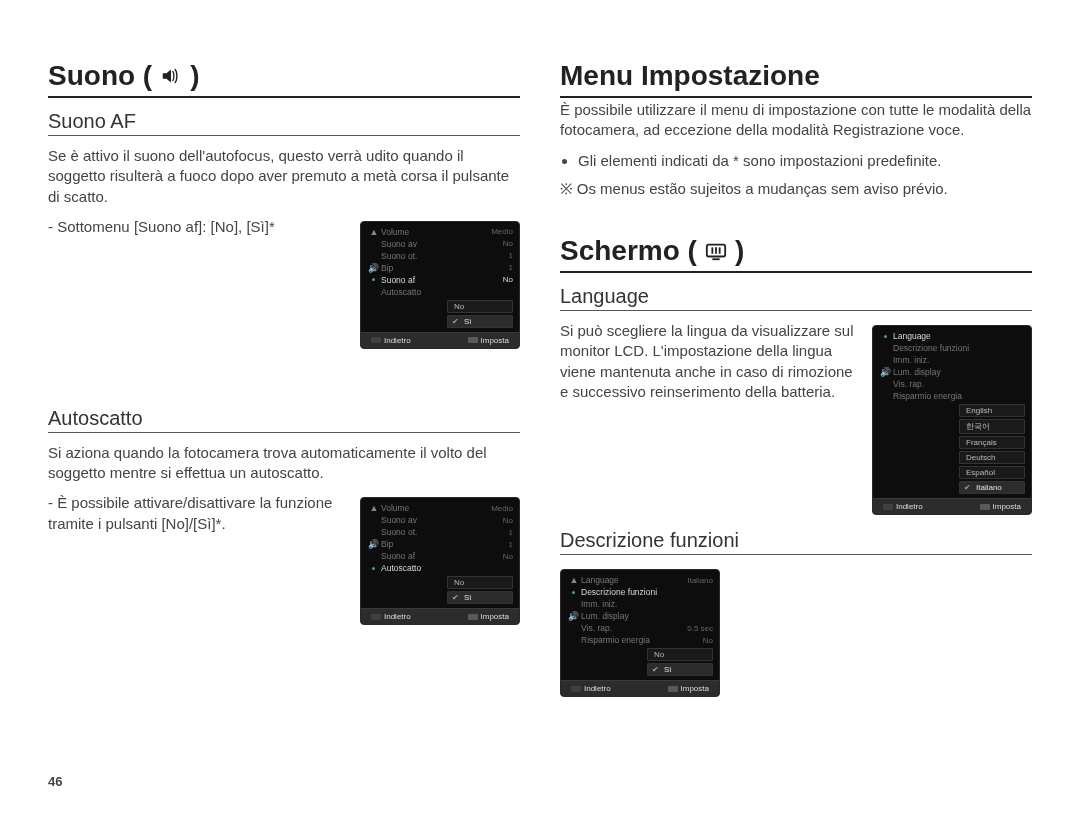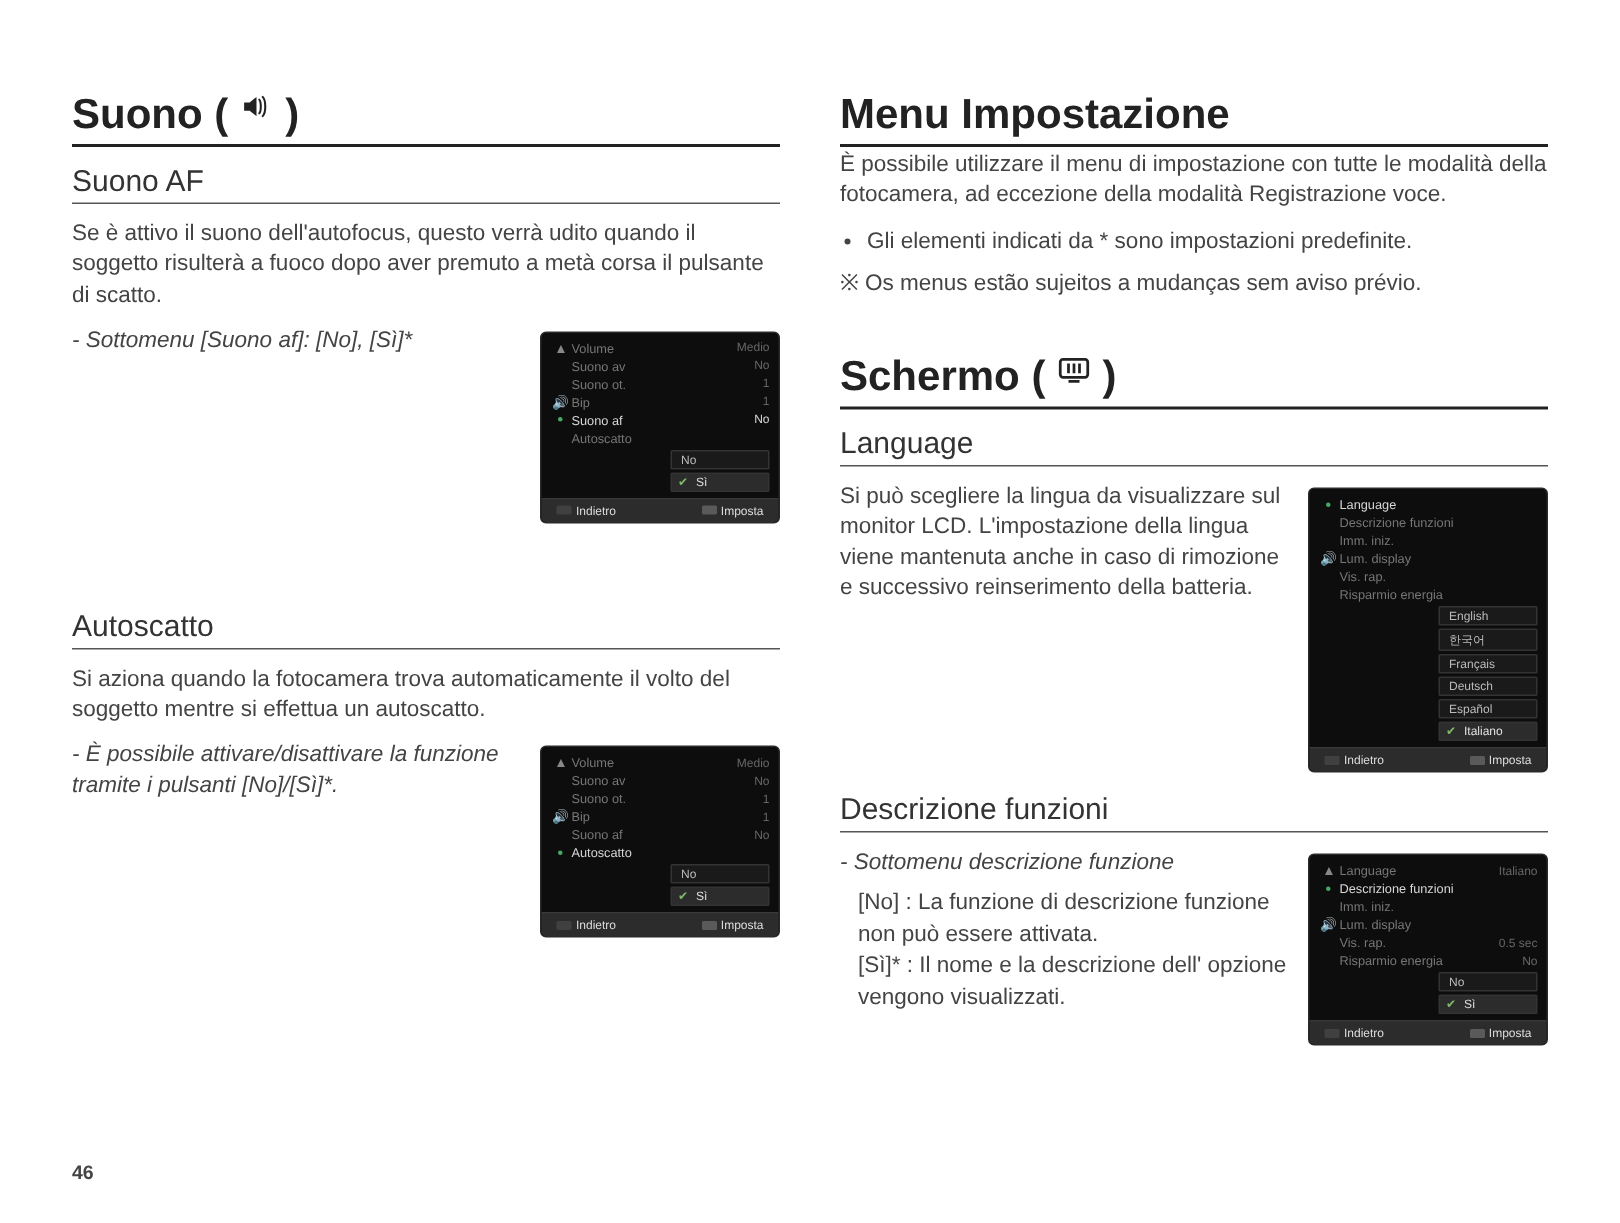--- a/index.html
+++ b/index.html
@@ -20,20 +20,21 @@
   }
   .col { display: flex; flex-direction: column; }
   .h1 {
     font-size: 28px;
     font-weight: bold;
     color: #222;
     border-bottom: 2px solid #222;
     padding-bottom: 4px;
     margin-bottom: 8px;
     display: flex;
+    align-items: center;
     gap: 8px;
   }
   .h2 {
     font-size: 20px;
     font-weight: normal;
     color: #333;
     border-bottom: 1px solid #555;
     padding-bottom: 2px;
     margin-top: 4px;
     margin-bottom: 10px;
@@ -42,21 +43,20 @@
     font-size: 15px;
     line-height: 1.35;
     color: #444;
     margin-bottom: 10px;
   }
   .subnote {
     font-size: 15px;
     line-height: 1.35;
     color: #444;
     margin-bottom: 6px;
-    font-style: italic;
   }
   .with-fig {
     display: grid;
     grid-template-columns: 1fr auto;
     column-gap: 12px;
     align-items: flex-start;
   }
   .svg-icon { height: 22px; }
   .camera-screen {
     width: 160px;
@@ -345,27 +345,20 @@
           <div class="cs-footer">
             <span><span class="btn-icon dark"></span>Indietro</span>
             <span><span class="btn-icon"></span>Imposta</span>
           </div>
         </div>
     </div>
 
     <div class="h2 gap-sm">Descrizione funzioni</div>
 
     <div class="with-fig">
-      <div>
-        <div class="subnote">- Sottomenu descrizione funzione</div>
-        <div id="defs-container" style="padding-left:12px;">
-            <div class="defline"><span class="key">[No]</span> : La funzione di descrizione funzione non può essere attivata.</div>
-            <div class="defline"><span class="key">[Sì]*</span> : Il nome e la descrizione dell' opzione vengono visualizzati.</div>
-          </div>
-      </div>
       <div class="camera-screen">
           <div class="cs-row">
             <span class="cs-side">
               <span class="side-icon">▲</span>
             </span>
             <span class="cs-label">Language</span>
             <span class="cs-val">Italiano</span>
           </div>
           <div class="cs-row cs-sel">
             <span class="cs-side">

